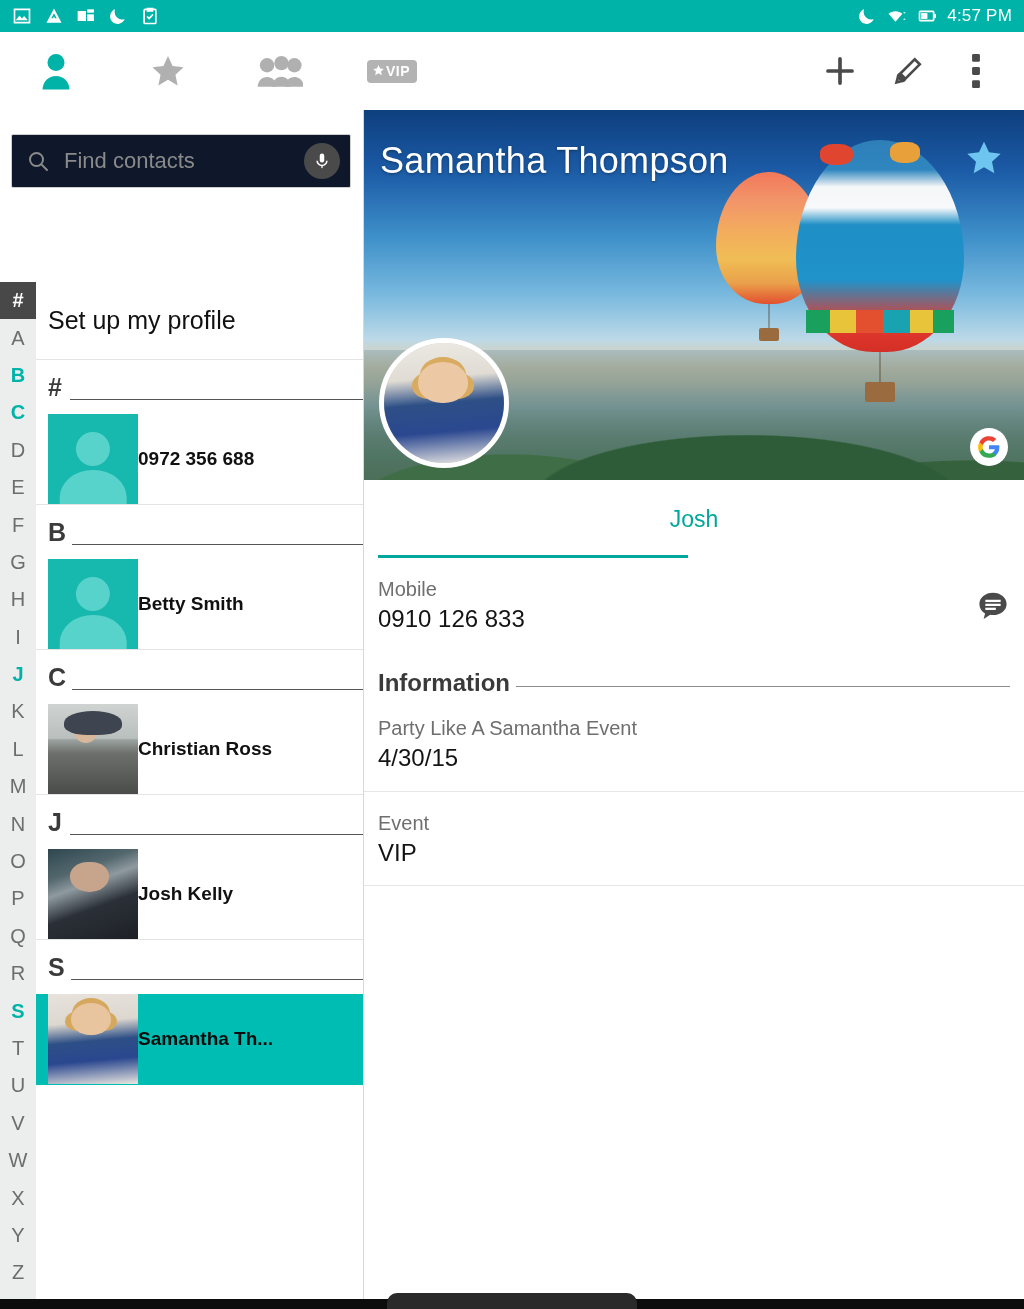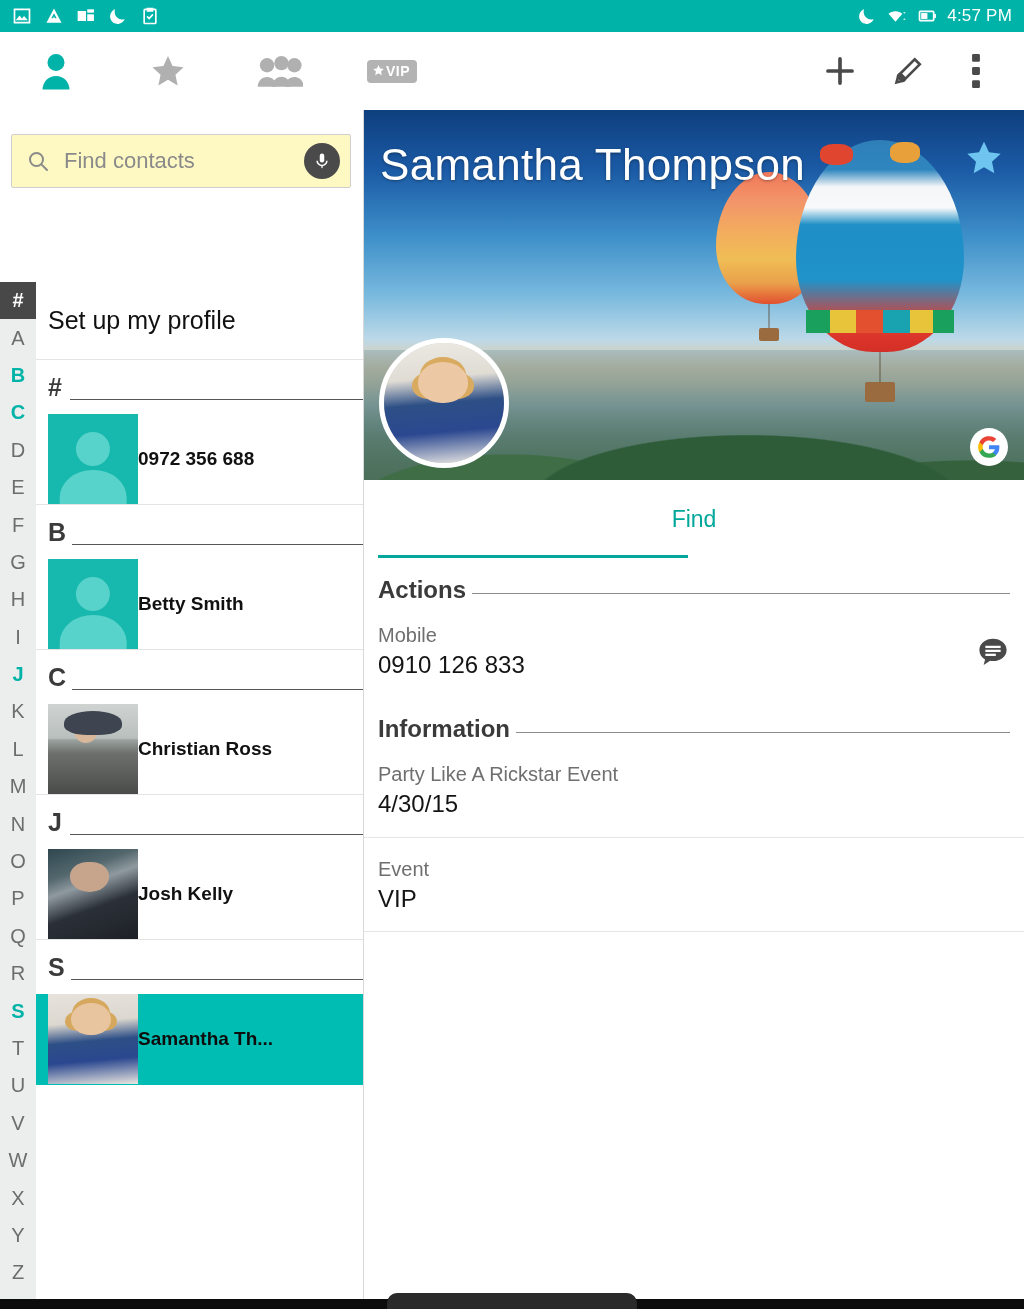--- a/index.html
+++ b/index.html
@@ -46,21 +46,21 @@
   }
 
   
   .left-panel {
     position:absolute; top:110px; left:0; width:364px; height:1199px;
     background:#ffffff; border-right:1px solid #d8d8d8; overflow:hidden;
   }
   .search-wrap { padding:24px 12px 0 11px; }
   .search-box {
     height:54px; border:1px solid #cfcfcf; border-radius:2px;
-    display:flex; align-items:center; padding:0 10px 0 14px; background:#fef9c3;
+    display:flex; align-items:center; padding:0 10px 0 14px; background:#0f172a;
   }
   .search-input-text {
     flex:1; font-size:22px; color:#8a8a8a; padding-left:14px;
     white-space:nowrap; overflow:hidden;
   }
   .mic-circle {
     width:36px; height:36px; border-radius:50%; background:#4a4a4a;
     display:flex; align-items:center; justify-content:center; flex:0 0 36px;
   }
   .ctd-wrap { padding:28px 0 0 18px; }
@@ -161,21 +161,21 @@
     position:absolute; top:110px; left:364px; width:660px; height:1199px;
     background:#ffffff; overflow:hidden;
   }
   .hero {
     position:relative; width:660px; height:370px; overflow:hidden;
     background: linear-gradient(180deg,
        #0e3f7e 0%, #1b5aa5 16%, #3d8fc9 34%, #79b9de 50%,
        #bcd9e8 62%, #e8c89a 70%, #f0d3a6 74%, #cfd8d4 80%, #7e9a8b 88%, #3c6b4b 100%);
   }
   .hero-name {
-    position:absolute; left:16px; top:30px; font-size:44px; color:#ffffff;
+    position:absolute; left:16px; top:30px; font-size:36px; color:#ffffff;
     text-shadow:0 1px 3px rgba(0,0,0,.35); letter-spacing:.3px; z-index:4;
   }
   .hero-star { position:absolute; right:20px; top:28px; z-index:4; cursor:pointer; }
   .hero-avatar {
     position:absolute; left:15px; bottom:12px; width:130px; height:130px;
     border-radius:50%; border:5px solid #ffffff; overflow:hidden; z-index:5;
     background:#d8d5cd;
   }
   .hero-avatar .inner {
     position:absolute; inset:0;
@@ -501,28 +501,24 @@
         <svg width="26" height="26" viewBox="0 0 24 24">
           <path fill="#4285F4" d="M21.6 12.2c0-.7-.1-1.3-.2-1.9H12v3.7h5.4a4.6 4.6 0 0 1-2 3v2.5h3.2c1.9-1.7 3-4.3 3-7.3z"></path>
           <path fill="#34A853" d="M12 22c2.7 0 5-.9 6.6-2.5l-3.2-2.5c-.9.6-2 1-3.4 1-2.6 0-4.8-1.8-5.6-4.1H3.1v2.6A10 10 0 0 0 12 22z"></path>
           <path fill="#FBBC05" d="M6.4 13.9a6 6 0 0 1 0-3.8V7.5H3.1a10 10 0 0 0 0 9l3.3-2.6z"></path>
           <path fill="#EA4335" d="M12 5.9c1.5 0 2.8.5 3.8 1.5l2.9-2.9A10 10 0 0 0 3.1 7.5l3.3 2.6C7.2 7.8 9.4 5.9 12 5.9z"></path>
         </svg>
       </div>
     </div>
 
     <div class="tab-row">
-      <span class="about-tab">Find</span>
+      <span class="about-tab">Josh</span>
       <span class="about-underline"></span>
     </div>
 
-    <div class="sec-head">
-      <span class="t">Actions</span>
-      <span class="line"></span>
-    </div>
 
     <div class="field no-border">
       <span class="txt">
         <span class="lbl">Mobile</span><br>
         <span class="val">0910 126 833</span>
       </span>
       <span class="msg-ico">
         <svg width="34" height="34" viewBox="0 0 24 24" fill="#4a4a4a">
           <path d="M12 2.6c5.4 0 9.6 3.5 9.6 7.9s-4.2 7.9-9.6 7.9c-.7 0-1.4-.1-2-.2l-4.6 3 1-3.9C3.9 15.8 2.4 13.3 2.4 10.5c0-4.4 4.2-7.9 9.6-7.9z"></path>
           <rect x="6.6" y="7.6" width="10.8" height="1.6" fill="#fff"></rect>
@@ -532,21 +528,21 @@
       </span>
     </div>
 
     <div class="sec-head">
       <span class="t">Information</span>
       <span class="line"></span>
     </div>
 
     <div class="field">
       <span class="txt">
-        <span class="lbl">Party Like A Rickstar Event</span><br>
+        <span class="lbl">Party Like A Samantha Event</span><br>
         <span class="val">4/30/15</span>
       </span>
     </div>
 
 
     <div class="field">
       <span class="txt">
         <span class="lbl">Event</span><br>
         <span class="val">VIP</span>
       </span>

